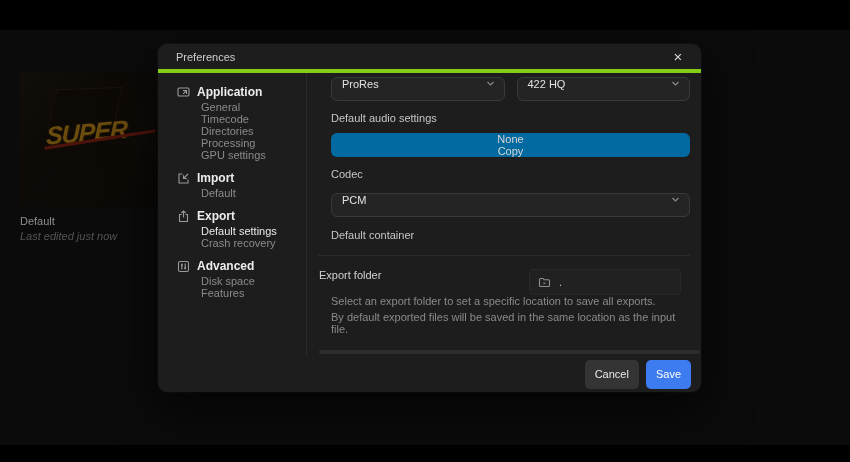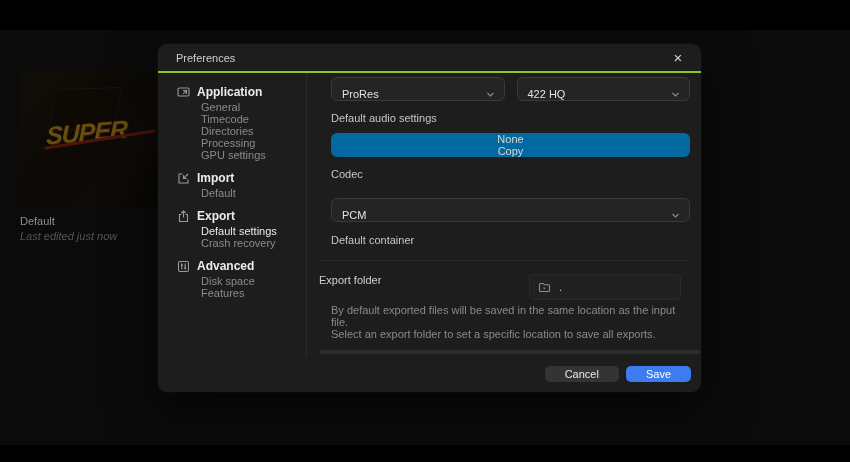--- a/index.html
+++ b/index.html
@@ -18,71 +18,71 @@
     color:#6b4c0f; letter-spacing:-1px; transform:rotate(-5deg) skewX(-6deg); text-shadow:1px 1px 0 #241705; }
   .thumb-strike { position:absolute; left:24px; top:66px; width:112px; height:3px; background:#4e140c; transform:rotate(-9deg); }
   .project-title { margin-top:8px; font-size:11px; color:#8f8f8f; }
   .project-sub { margin-top:3px; font-size:11px; font-style:italic; color:#555; }
 
   
   .dialog { position:absolute; left:158px; top:44px; width:543px; height:348px;
     background:#1d1d1d; border-radius:9px; box-shadow:0 18px 50px rgba(0,0,0,.65), 0 0 0 1px rgba(255,255,255,.03);
     display:flex; flex-direction:column; }
   .titlebar { height:29px; flex:0 0 29px; display:flex; align-items:center;
-    padding:0 14px 0 18px; border-bottom:2px solid #84cc16; }
+    padding:0 14px 0 18px; border-bottom:4px solid #84cc16; }
   .titlebar .title { font-size:11px; color:#cfcfcf; }
   .close-btn { margin-left:auto; width:18px; height:18px; display:flex; align-items:center; justify-content:center;
     color:#d8d8d8; font-size:15px; line-height:1; cursor:default; }
 
   .dialog-body { flex:1; display:flex; min-height:0; }
 
   
   .sidebar { width:149px; flex:0 0 149px; border-right:1px solid #2a2a2a; padding:13px 8px 0 10px; }
   .nav-group { margin-bottom:11px; }
   .nav-head { display:flex; align-items:center; gap:7px;margin-left:9px; }
   .nav-head .nav-ic { width:13px; height:13px; flex:0 0 13px; color:#9a9a9a; display:flex; }
   .nav-head .nav-label { font-size:12px; font-weight:bold; color:#ececec; line-height:13px; }
   .nav-items { margin:2px 0 0 33px; }
   .nav-item { font-size:11px; line-height:12px; color:#8b8b8b; }
   .nav-item.selected { color:#e9e9e9; }
 
   
   .content { flex:1; position:relative; padding:4px 11px 0 24px; }
   .select-row { display:flex; gap:12px; }
   .select { height:24px; background:#242424; border:1px solid #3a3a3a; border-radius:6px;
-    display:flex; align-items:flex-end; padding:0 8px 0 10px; }
+    display:flex; align-items:flex-start; padding:0 8px 0 10px; }
   .select.half { flex:1; }
   .select.full { width:100%; }
   .select .sel-value { font-size:11px; color:#e2e2e2; flex:1; }
   .select .chev { width:11px; height:11px; color:#8a8a8a; display:flex; }
   .field-label { font-size:11px; color:#c6c6c6; margin-top:11px; }
   .field-label.tight { margin-top:12px; }
 
   .segmented { margin-top:9px; height:24px; display:flex; background:#0369a1; border-radius:6px; overflow:hidden;flex-direction:column; }
   .segment { flex:1; display:flex; align-items:center; justify-content:center;
     font-size:11px; color:#d6d6d6; }
   .segment.selected { background:#3b3b3b; border-radius:6px; color:#f0f0f0; }
 
-  .mt6 { margin-top:18px; } .mt9 { margin-top:9px; }
+  .mt6 { margin-top:13px; } .mt9 { margin-top:9px; }
 
   .section-divider { height:1px; background:#2b2b2b; margin:14px 0 0 -13px; }
 
   .export-row { margin-top:13px; display:flex; margin-left:-12px; }
   .export-label { font-size:11px; color:#d0d0d0; }
   .folder-input { margin-left:auto; margin-right:9px; width:152px; height:26px; background:#212121;
     border:1px solid #292929; border-radius:4px; display:flex; align-items:center; padding:0 8px; gap:8px; }
   .folder-input .f-ic { width:13px; height:13px; color:#8f8f8f; display:flex; }
   .folder-input .f-val { font-size:11px; color:#bdbdbd; }
 
   .desc { margin-top:4px; font-size:11px; line-height:12px; color:#8a8a8a; }
   .scroll-divider { position:absolute; left:12px; right:1px; bottom:2px; height:4px; background:#2d2d2d; border-radius:2px; }
 
   
   .footer { flex:0 0 36px; display:flex; align-items:center; justify-content:flex-end; gap:7px; padding:0 10px; }
-  .btn { height:16px; padding:0 20px; border:none; border-radius:5px; font-size:11px;
+  .btn { height:29px; padding:0 10px; border:none; border-radius:5px; font-size:11px;
     font-family:"Liberation Sans", sans-serif; display:flex; align-items:center;text-align:right; }
   .btn-cancel { background:#343434; color:#e8e8e8; }
   .btn-save { background:#3c7bf0; color:#ffffff; }
 </style>
 </head>
 <body>
 
 <div class="stage">
   <div class="workspace-band"></div>
 
@@ -225,22 +225,22 @@
             <span class="f-ic">
               <svg viewBox="0 0 13 13" fill="none" stroke="currentColor" stroke-width="1.1">
                 <path d="M1.5 3.5 A1 1 0 0 1 2.5 2.5 H5 L6.2 3.8 H10.5 A1 1 0 0 1 11.5 4.8 V9.5 A1 1 0 0 1 10.5 10.5 H2.5 A1 1 0 0 1 1.5 9.5 Z"></path>
                 <path d="M5.6 6 L7.6 7.2 L5.6 8.4 Z" fill="currentColor" stroke="none"></path>
               </svg>
             </span>
             <span class="f-val">.</span>
           </div>
         </div>
 
+        <div class="desc" style="margin-top:0;">Select an export folder to set a specific location to save all exports.</div>
         <div class="desc">By default exported files will be saved in the same location as the input file.</div>
-        <div class="desc" style="margin-top:0;">Select an export folder to set a specific location to save all exports.</div>
 
         <div class="scroll-divider"></div>
       </div>
     </div>
 
     <div class="footer">
       <button class="btn btn-cancel">Cancel</button>
       <button class="btn btn-save">Save</button>
     </div>
   </div>

